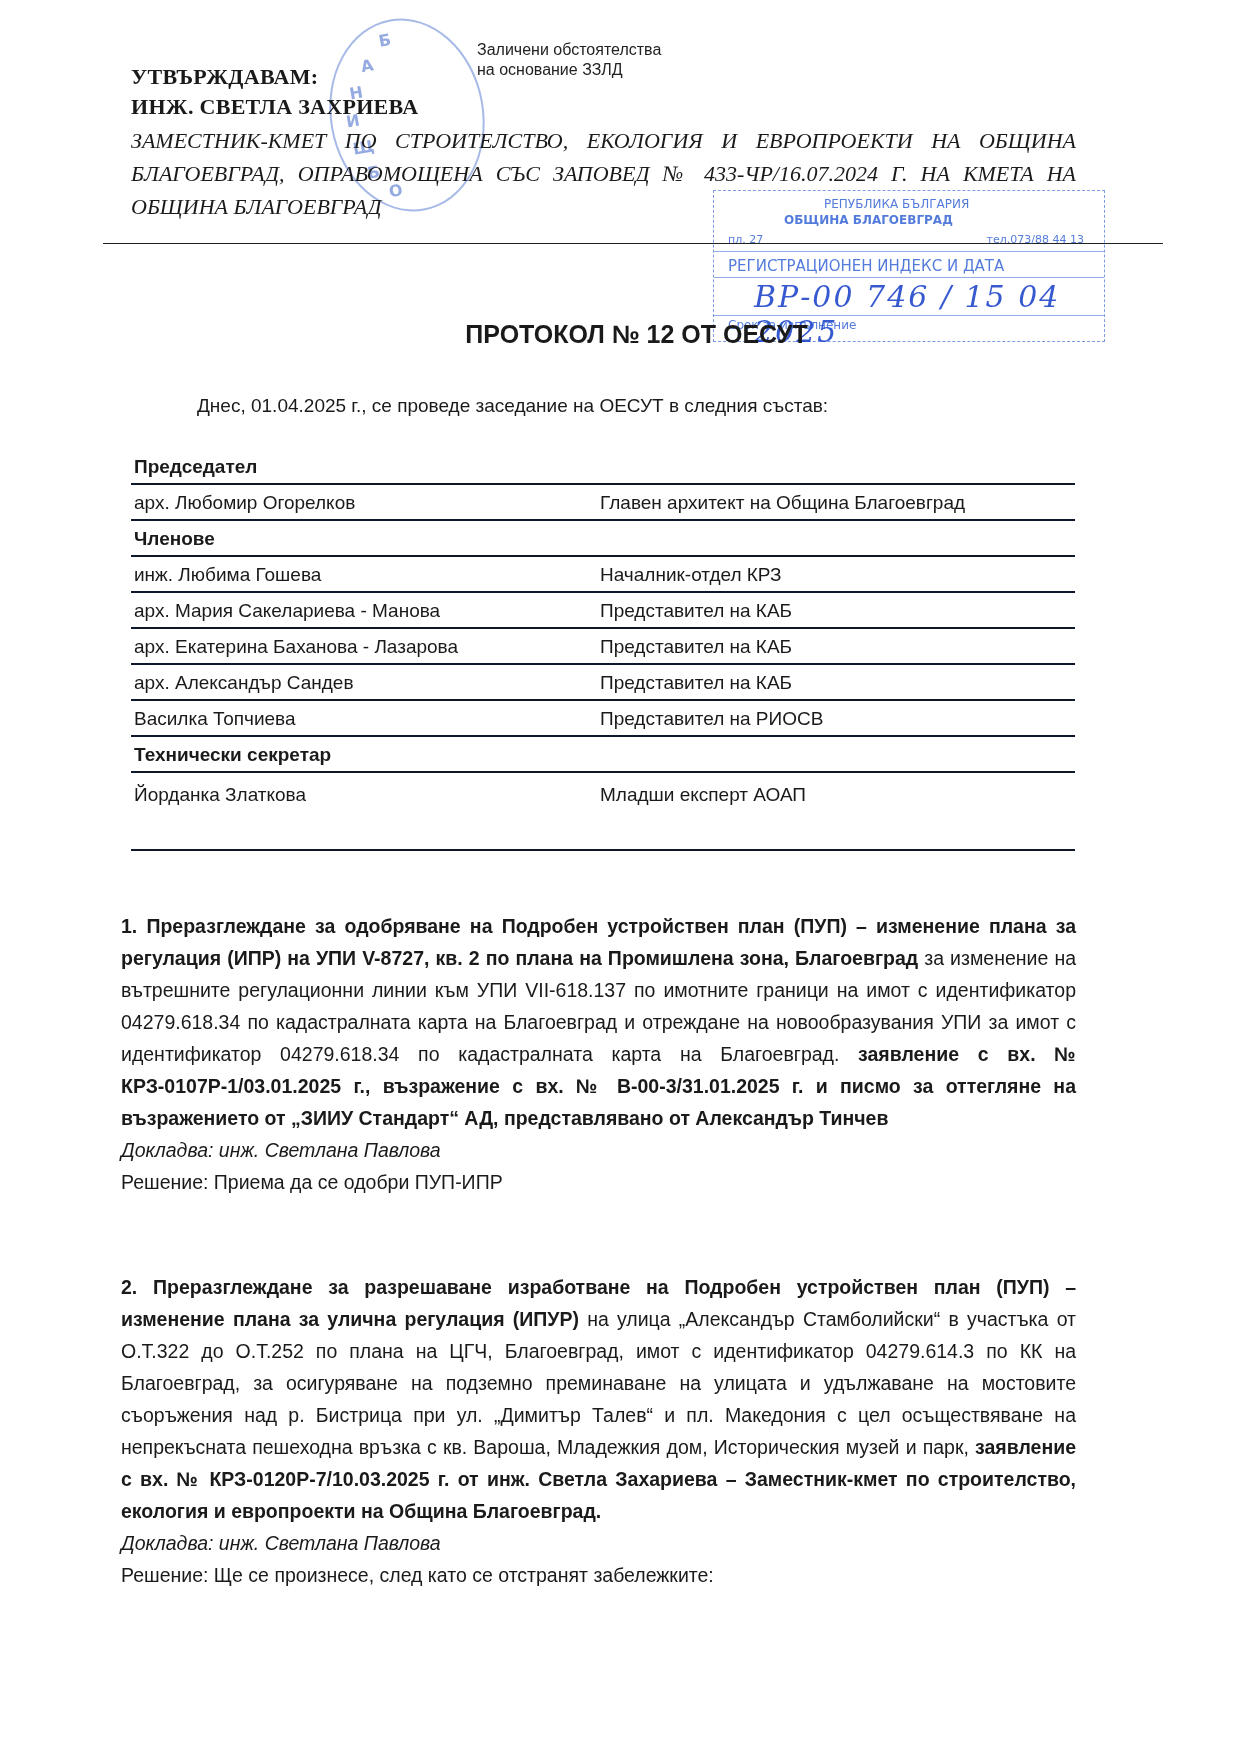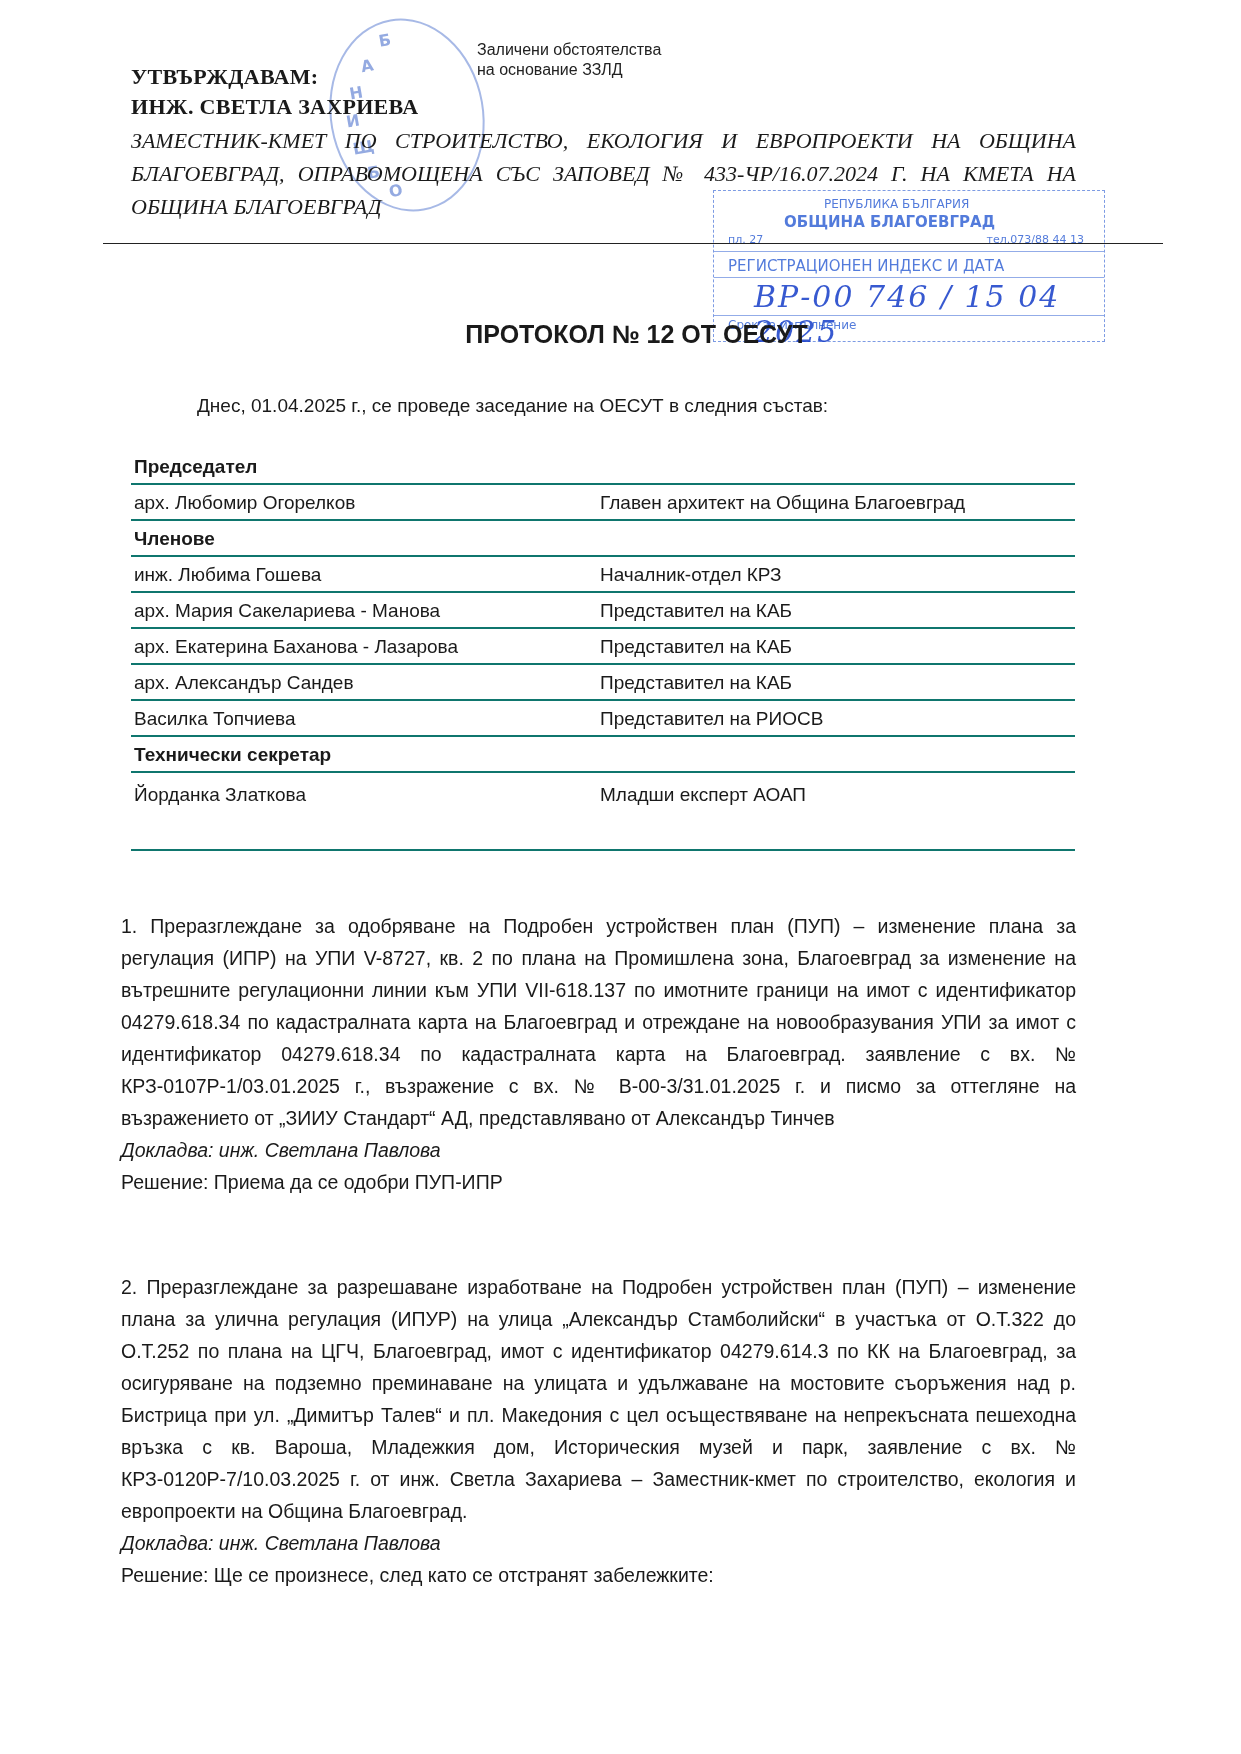--- a/index.html
+++ b/index.html
@@ -19,38 +19,38 @@
     border:2px solid rgba(60,100,200,0.45); border-radius:50%;
     transform:rotate(-10deg);
   }
   .stamp-round span { position:absolute; color:rgba(60,100,200,0.55); font-family:"DejaVu Sans", sans-serif; font-size:16px; font-weight:bold; }
   .reg-stamp {
     position:absolute; left:713px; top:190px; width:390px; height:150px;
     border:1.5px dashed rgba(40,90,210,0.6); color:rgba(40,90,210,0.8);
     font-family:"DejaVu Sans", sans-serif;
   }
   .reg-stamp .r1 { position:absolute; left:110px; top:6px; font-size:12px; }
-  .reg-stamp .r2 { position:absolute; left:70px; top:22px; font-size:15px; font-weight:bold; }
+  .reg-stamp .r2 { position:absolute; left:70px; top:22px; font-size:12px; font-weight:bold; }
   .reg-stamp .r3a { position:absolute; left:14px; top:42px; font-size:11px; }
   .reg-stamp .r3b { position:absolute; right:20px; top:42px; font-size:11px; }
   .reg-stamp .line { position:absolute; left:0; right:0; height:1px; background:rgba(40,90,210,0.5); }
   .reg-stamp .r4 { position:absolute; left:14px; top:66px; font-size:15px; }
   .reg-stamp .r5 { position:absolute; left:40px; top:88px; font-size:30px; font-family:"DejaVu Serif", serif; font-style:italic; color:rgba(20,60,200,0.85); letter-spacing:2px; }
   .reg-stamp .r6 { position:absolute; left:14px; top:127px; font-size:12px; }
   .title { position:absolute; left:0; width:1241px; top:320px; text-align:center; font-weight:bold; font-size:25px;margin-left:16px; }
   .intro { position:absolute; left:197px; top:395px; font-size:19px; }
   table.members { position:absolute; left:131px; top:449px; width:944px; border-collapse:collapse; font-size:19px; }
-  table.members td { padding:3px 3px 5px 3px; border-bottom:2px solid #0f766e; height:26px; vertical-align:bottom; }
+  table.members td { padding:3px 3px 5px 3px; border-bottom:2px solid #0f172a; height:26px; vertical-align:bottom; }
   table.members td.c1 { width:460px; }
   table.members tr.group td { font-weight:bold; }
   table.members tr.last td { height:30px; }
   table.members tr.spacer td { height:30px; }
   .agenda { position:absolute; left:121px; width:955px; font-size:19.5px; line-height:32px; }
   .agenda p { margin:0; text-align:justify; }
-  .agenda b { font-weight:normal; }
+  .agenda b { font-weight:bold; }
   .agenda .reporter { font-style:italic; }
   .agenda .decision { font-weight:normal; }
   .bullets { margin:0; padding-left:42px; font-weight:bold; }
   .bullets li { list-style:none; position:relative; padding-left:28px; }
   .bullets li::before { content:"•"; position:absolute; left:-14px; }
 </style>
 </head>
 <body class="sans">
 
 <div class="stamp-round">

